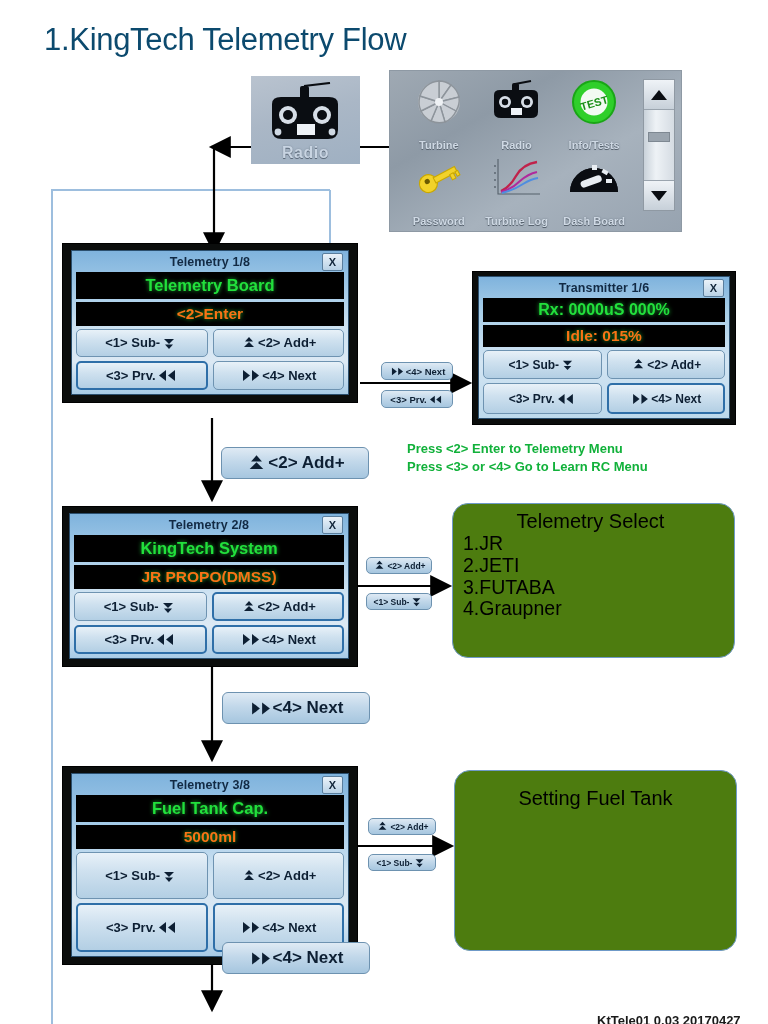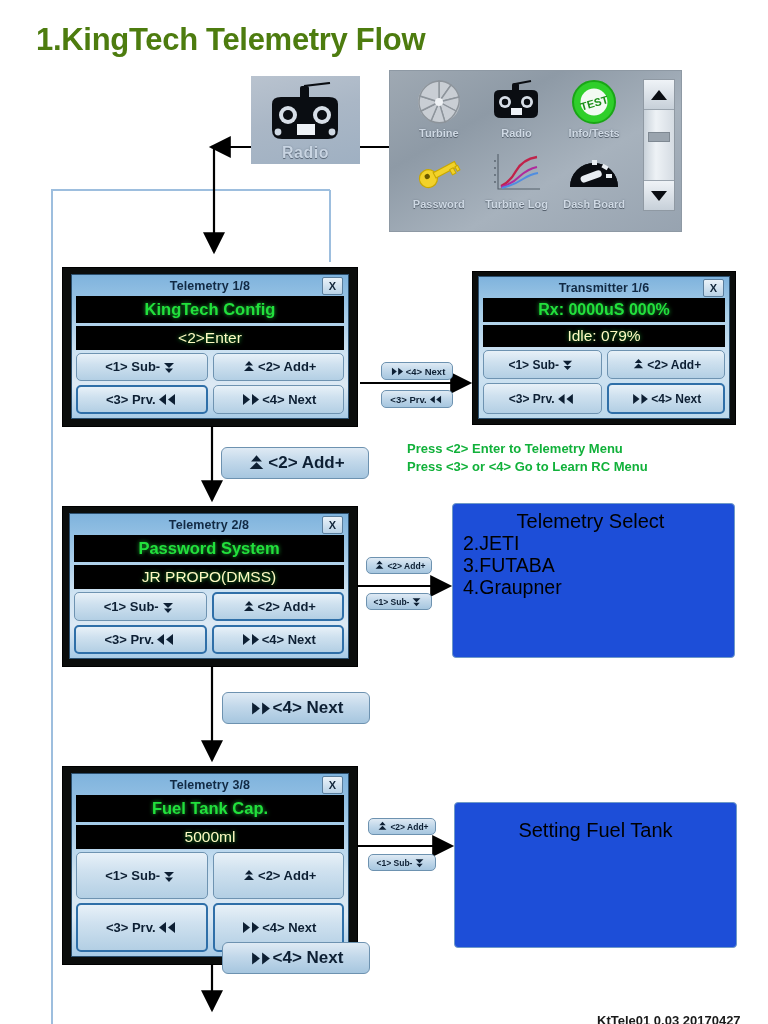--- a/index.html
+++ b/index.html
@@ -4,21 +4,21 @@
 <style>
   html,body{margin:0;padding:0;}
   body{
     width:768px;height:1024px;background:#ffffff;position:relative;
     font-family:"Liberation Sans",sans-serif;overflow:hidden;
   }
   .abs{position:absolute;}
 
   
   #page-title{
-    left:36px;top:22px;font-size:31px;font-weight:bold;color:#4d7c0f;
+    left:44px;top:22px;font-size:31px;font-weight:normal;color:#0c4a6e;
     letter-spacing:-.3px;white-space:nowrap;
   }
 
   
   #radio-thumb{
     left:251px;top:76px;width:109px;height:88px;
     background:linear-gradient(165deg,#b9c3cf 0%,#aab7c6 45%,#9fb0c2 100%);
     overflow:hidden;
   }
   #radio-thumb .tx{position:absolute;left:50%;top:6px;transform:translateX(-50%);}
@@ -35,21 +35,21 @@
     border:1px solid #8e99a4;box-sizing:border-box;
   }
   #gsu-screen .grid{
     position:absolute;left:10px;top:4px;right:48px;bottom:14px;
     display:grid;grid-template-columns:1fr 1fr 1fr;grid-template-rows:1fr 1fr;
   }
   .gsu-cell{position:relative;display:flex;flex-direction:column;
     align-items:center;justify-content:flex-start;padding-top:3px;}
   .gsu-cell .glyph{height:48px;display:flex;align-items:center;justify-content:center;}
   .gsu-cell .cap{
-    font-size:11px;font-weight:bold;color:#cfd9e4;margin-top:1px;
+    font-size:11px;font-weight:bold;color:#cfd9e4;margin-top:13px;
     text-shadow:0 1px 0 #58636f,0 0 2px #6f7b88;white-space:nowrap;
   }
   #gsu-scroll{
     position:absolute;right:6px;top:8px;width:32px;bottom:20px;
     background:linear-gradient(90deg,#c9d2da,#eef2f6 40%,#d5dce3);
     border:1px solid #8f99a3;box-sizing:border-box;
     display:flex;flex-direction:column;justify-content:space-between;align-items:center;
   }
   #gsu-scroll .sbtn{width:100%;height:30px;display:flex;align-items:center;justify-content:center;
     background:linear-gradient(180deg,#eff3f7,#c7d0d9);border-bottom:1px solid #9aa4ae;box-sizing:border-box;}
@@ -76,21 +76,21 @@
     background:linear-gradient(180deg,#eaf2f9,#b9d2e6);border:1px solid #5a7e9d;
     border-radius:2px;font-size:11px;font-weight:bold;color:#12263a;
     display:flex;align-items:center;justify-content:center;
   }
   .lcd-row{
     background:#000;margin:0 0 3px 0;text-align:center;
     font-weight:bold;color:#22e03c;text-shadow:0 0 4px rgba(40,235,70,.7);
     display:flex;align-items:center;justify-content:center;
   }
   .lcd-row.head{height:27px;font-size:16.5px;}
-  .lcd-row.val{height:24px;font-size:15.5px;font-weight:normal;color:#fef9c3;}
+  .lcd-row.val{height:24px;font-size:15.5px;font-weight:bold;color:#f97316;}
   .lcd-btns{display:grid;grid-template-columns:1fr 1fr;gap:4px 5px;flex:1;}
   .lcd-btn{
     background:linear-gradient(180deg,#e8f1f8 0%,#cfe1ef 40%,#b3cfe4 100%);
     border:1px solid #6e93b1;border-radius:5px;
     display:flex;align-items:center;justify-content:center;
     font-size:13px;font-weight:bold;color:#0d1f33;white-space:nowrap;
   }
   .lcd-btn.hl{border:2px solid #2f6fa8;}
   .ic{display:inline-block;line-height:0;margin:0 2px;}
 
@@ -100,28 +100,28 @@
     border:1px solid #6d92b0;border-radius:5px;
     display:flex;align-items:center;justify-content:center;
     font-weight:bold;color:#0d1f33;white-space:nowrap;box-sizing:border-box;
   }
   .conn-btn.big{font-size:17px;}
   .conn-btn.small{font-size:9.5px;}
   .conn-btn.mini{font-size:8.5px;}
 
   
   .callout{
-    background:#1d4ed8;border:1px solid #6f9ac8;border-radius:4px;
+    background:#4d7c0f;border:1px solid #6f9ac8;border-radius:16px;
     box-sizing:border-box;color:#000;
   }
   #telemetry-select-box{left:452px;top:503px;width:283px;height:155px;padding:6px 0 0 10px;}
   #telemetry-select-box .ct{font-size:20px;text-align:center;padding-right:16px;line-height:1.15;}
   #telemetry-select-box ul{list-style:none;margin:0;padding:0;}
   #telemetry-select-box li{font-size:19.5px;line-height:1.12;}
-  #fuel-tank-box{left:454px;top:802px;width:283px;height:146px;
+  #fuel-tank-box{left:454px;top:770px;width:283px;height:181px;
     display:flex;align-items:flex-start;justify-content:center;padding-top:16px;}
   #fuel-tank-box .ct{font-size:20px;}
 
   
   #green-note{left:407px;top:440px;font-size:13px;font-weight:bold;
     color:#11b13a;line-height:1.35;white-space:nowrap;}
 
   
   #footer{left:597px;top:1013px;font-size:13px;color:#1a1a1a;white-space:nowrap;font-weight:bold;}
 
@@ -284,27 +284,27 @@
     <div class="thumb"></div>
     <div class="spacer"></div>
     <div class="sbtn bot">
       <svg width="18" height="12" viewBox="0 0 18 12">
           <path d="M9 11 L1 1 L17 1 Z" fill="#0a0d12"></path>
         </svg>
     </div>
   </div>
 </div>
 
-<div class="abs lcd-frame" style="left:63px;top:268px;width:294px;height:158px;">
+<div class="abs lcd-frame" style="left:63px;top:244px;width:294px;height:158px;">
   <div class="lcd">
     <div class="lcd-title">
       <span>Telemetry 1/8</span>
       <span class="lcd-x">X</span>
     </div>
-    <div class="lcd-row head">KingTech Config</div>
+    <div class="lcd-row head">Telemetry Board</div>
     <div class="lcd-row val">&lt;2&gt;Enter</div>
     <div class="lcd-btns">
       <div class="lcd-btn">
         <span>&lt;1&gt; Sub-</span>
         <span class="ic"><svg width="14" height="14" viewBox="0 0 14 14">
               <path d="M2 3 L12 3 L7 8 Z" fill="#0d1f33"></path>
               <path d="M3 8.5 L11 8.5 L7 13 Z" fill="#0d1f33"></path>
             </svg></span>
       </div>
       <div class="lcd-btn">
@@ -332,21 +332,21 @@
   </div>
 </div>
 
 <div class="abs lcd-frame" style="left:473px;top:272px;width:262px;height:152px;padding:4px 5px 5px 5px;">
   <div class="lcd" style="background:linear-gradient(180deg,#7fb3dd 0%,#a8cee8 25%,#d3e5f3 60%,#bcd9ec 100%);">
     <div class="lcd-title">
       <span>Transmitter 1/6</span>
       <span class="lcd-x">X</span>
     </div>
     <div class="lcd-row head" style="height:24px;font-size:16px;">Rx: 0000uS  000%</div>
-    <div class="lcd-row val" style="height:22px;">Idle: 079%</div>
+    <div class="lcd-row val" style="height:22px;">Idle: 015%</div>
     <div class="lcd-btns">
       <div class="lcd-btn" style="font-size:12px;">
         <span>&lt;1&gt; Sub-</span>
         <span class="ic"><svg width="13" height="13" viewBox="0 0 14 14">
               <path d="M2 3 L12 3 L7 8 Z" fill="#0d1f33"></path>
               <path d="M3 8.5 L11 8.5 L7 13 Z" fill="#0d1f33"></path>
             </svg></span>
       </div>
       <div class="lcd-btn" style="font-size:12px;">
         <span class="ic"><svg width="13" height="13" viewBox="0 0 14 14">
@@ -400,21 +400,21 @@
       </svg></span>
   <span>&lt;2&gt; Add+</span>
 </div>
 
 <div class="abs lcd-frame" style="left:63px;top:507px;width:294px;height:159px;padding-left:6px;">
   <div class="lcd">
     <div class="lcd-title">
       <span>Telemetry 2/8</span>
       <span class="lcd-x">X</span>
     </div>
-    <div class="lcd-row head">Password System</div>
+    <div class="lcd-row head">KingTech System</div>
     <div class="lcd-row val">JR PROPO(DMSS)</div>
     <div class="lcd-btns">
       <div class="lcd-btn">
         <span>&lt;1&gt; Sub-</span>
         <span class="ic"><svg width="14" height="14" viewBox="0 0 14 14">
               <path d="M2 3 L12 3 L7 8 Z" fill="#0d1f33"></path>
               <path d="M3 8.5 L11 8.5 L7 13 Z" fill="#0d1f33"></path>
             </svg></span>
       </div>
       <div class="lcd-btn hl">
@@ -453,20 +453,21 @@
   <span>&lt;1&gt; Sub-</span>
   <span class="ic"><svg width="11" height="11" viewBox="0 0 14 14">
         <path d="M2 3 L12 3 L7 8 Z" fill="#0d1f33"></path>
         <path d="M3 8.5 L11 8.5 L7 13 Z" fill="#0d1f33"></path>
       </svg></span>
 </div>
 
 <div class="abs callout" id="telemetry-select-box">
   <div class="ct">Telemetry Select</div>
   <ul>
+    <li>1.JR</li>
     <li>2.JETI</li>
     <li>3.FUTABA</li>
     <li>4.Graupner</li>
   </ul>
 </div>
 
 <div class="abs conn-btn big" style="left:222px;top:692px;width:148px;height:32px;border-radius:6px;">
   <span class="ic"><svg width="20" height="15" viewBox="0 0 18 13">
         <path d="M1 1 L1 12 L8 6.5 Z" fill="#0d1f33"></path>
         <path d="M10 1 L10 12 L17 6.5 Z" fill="#0d1f33"></path>

